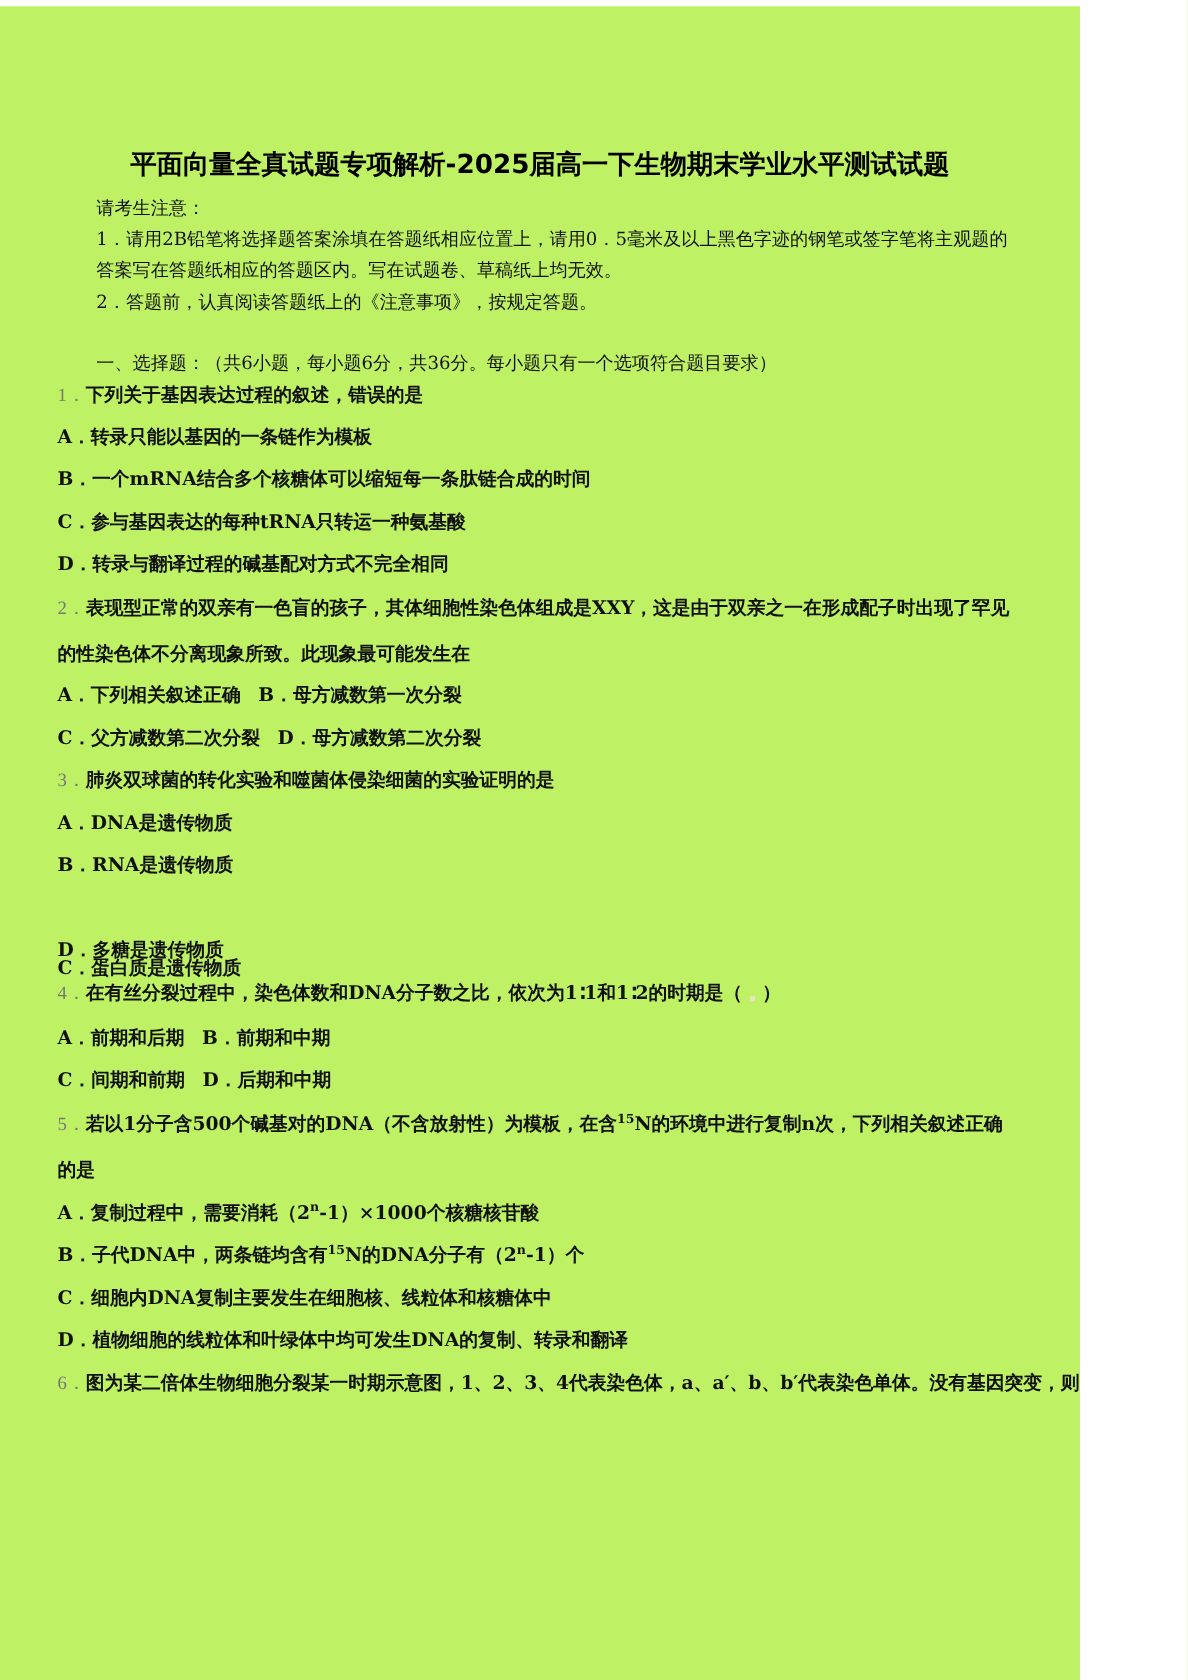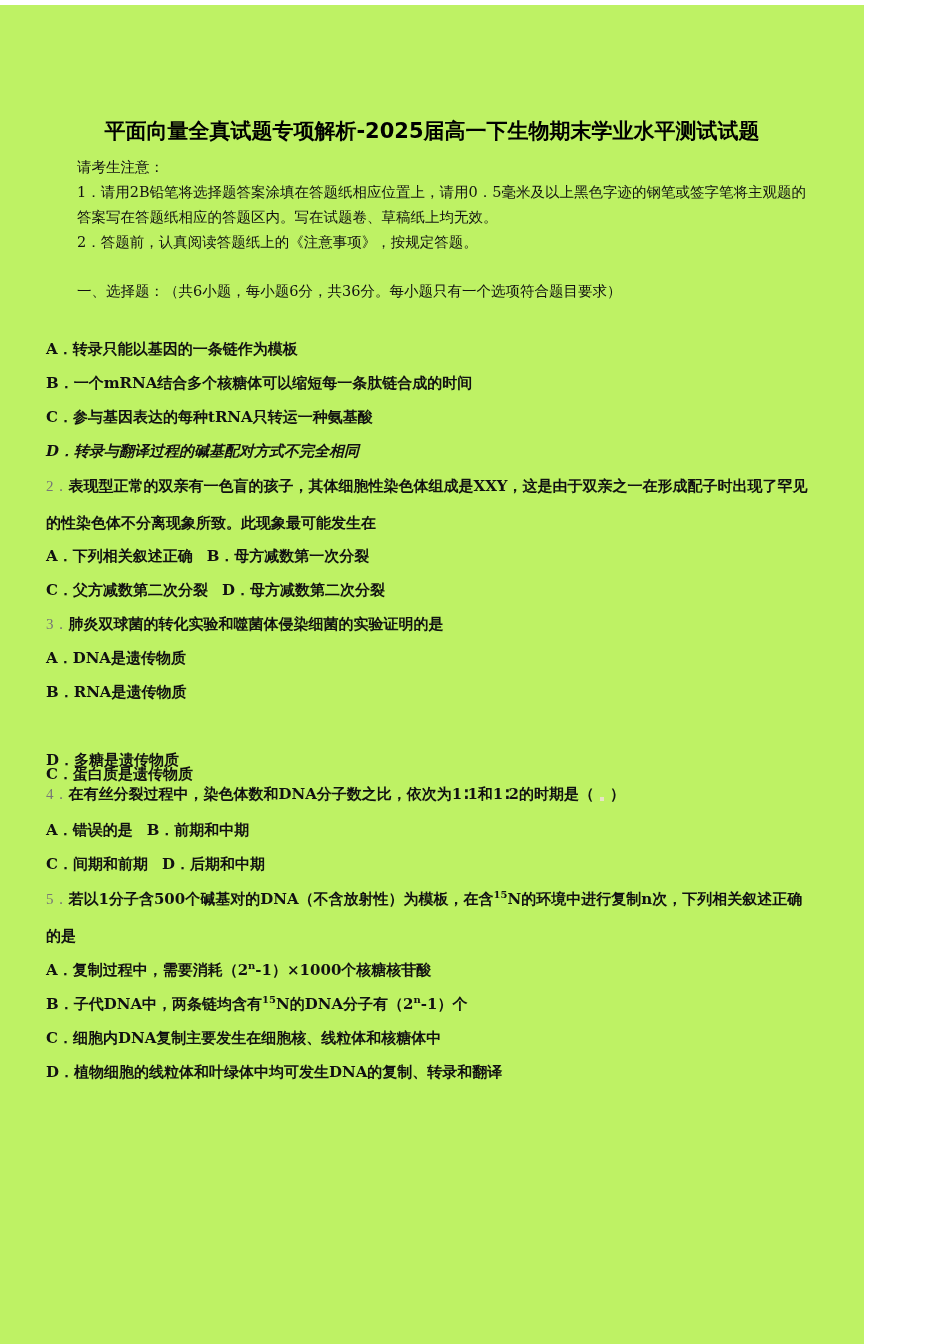--- a/index.html
+++ b/index.html
@@ -67,30 +67,33 @@
 
   <div class="title">平面向量全真试题专项解析-2025届高一下生物期末学业水平测试试题</div>
 
   <div class="line notice" style="top:153px;">请考生注意：</div>
   <div class="line notice" style="top:178px;">1．请用2B铅笔将选择题答案涂填在答题纸相应位置上，请用0．5毫米及以上黑色字迹的钢笔或签字笔将主观题的</div>
   <div class="line notice" style="top:203px;">答案写在答题纸相应的答题区内。写在试题卷、草稿纸上均无效。</div>
   <div class="line notice" style="top:228px;">2．答题前，认真阅读答题纸上的《注意事项》，按规定答题。</div>
 
   <div class="line notice" style="top:277px;text-align:center;">一、选择题：（共6小题，每小题6分，共36分。每小题只有一个选项符合题目要求）</div>
 
+  <div class="line" style="top:302px;">
+    <span class="qnum">1．</span><span class="qtext">下列关于基因表达过程的叙述，错误的是</span>
+  </div>
   <div class="line" style="top:335px;">
     <span class="opt-letter">A．</span><span class="opt-text">转录只能以基因的一条链作为模板</span>
   </div>
   <div class="line" style="top:369px;">
     <span class="opt-letter">B．</span><span class="opt-text">一个mRNA结合多个核糖体可以缩短每一条肽链合成的时间</span>
   </div>
   <div class="line" style="top:403px;">
     <span class="opt-letter">C．</span><span class="opt-text">参与基因表达的每种tRNA只转运一种氨基酸</span>
   </div>
-  <div class="line" style="top:437px;font-style:italic;">
+  <div class="line" style="top:437px;">
     <span class="opt-letter">D．</span><span class="opt-text">转录与翻译过程的碱基配对方式不完全相同</span>
   </div>
 
   <div class="line" style="top:472px;">
     <span class="qnum">2．</span><span class="qtext">表现型正常的双亲有一色盲的孩子，其体细胞性染色体组成是XXY，这是由于双亲之一在形成配子时出现了罕见</span>
   </div>
   <div class="line" style="top:509px;">
     <span class="qtext">的性染色体不分离现象所致。此现象最可能发生在</span>
   </div>
   <div class="line" style="top:542px;">
@@ -113,21 +116,21 @@
     <span class="opt-letter">C．</span><span class="opt-text">蛋白质是遗传物质</span>
   </div>
   <div class="line" style="top:746px;">
     <span class="opt-letter">D．</span><span class="opt-text">多糖是遗传物质</span>
   </div>
 
   <div class="line" style="top:780px;">
     <span class="qnum">4．</span><span class="qtext">在有丝分裂过程中，染色体数和DNA分子数之比，依次为1∶1和1∶2的时期是（</span><span class="blank-mark"></span><span class="qtext">）</span>
   </div>
   <div class="line" style="top:816px;">
-    <span class="opt-letter">A．</span><span class="opt-text">错误的是</span><span class="gap"></span><span class="opt-letter">B．</span><span class="opt-text">前期和中期</span>
+    <span class="opt-letter">A．</span><span class="opt-text">前期和后期</span><span class="gap"></span><span class="opt-letter">B．</span><span class="opt-text">前期和中期</span>
   </div>
   <div class="line" style="top:850px;">
     <span class="opt-letter">C．</span><span class="opt-text">间期和前期</span><span class="gap"></span><span class="opt-letter">D．</span><span class="opt-text">后期和中期</span>
   </div>
 
   <div class="line" style="top:885px;">
     <span class="qnum">5．</span><span class="qtext">若以1分子含500个碱基对的DNA（不含放射性）为模板，在含</span><sup class="qtext">15</sup><span class="qtext">N的环境中进行复制n次，下列相关叙述正确</span>
   </div>
   <div class="line" style="top:922px;">
     <span class="qtext">的是</span>
@@ -138,14 +141,17 @@
   <div class="line" style="top:990px;">
     <span class="opt-letter">B．</span><span class="opt-text">子代DNA中，两条链均含有</span><sup class="opt-text">15</sup><span class="opt-text">N的DNA分子有（2</span><sup class="opt-text">n</sup><span class="opt-text">-1）个</span>
   </div>
   <div class="line" style="top:1024px;">
     <span class="opt-letter">C．</span><span class="opt-text">细胞内DNA复制主要发生在细胞核、线粒体和核糖体中</span>
   </div>
   <div class="line" style="top:1058px;">
     <span class="opt-letter">D．</span><span class="opt-text">植物细胞的线粒体和叶绿体中均可发生DNA的复制、转录和翻译</span>
   </div>
 
+  <div class="line" style="top:1092px;">
+    <span class="qnum">6．</span><span class="qtext">图为某二倍体生物细胞分裂某一时期示意图，1、2、3、4代表染色体，a、a′、b、b′代表染色单体。没有基因突变，则</span>
+  </div>
 
 </div>
 
 </body></html>

